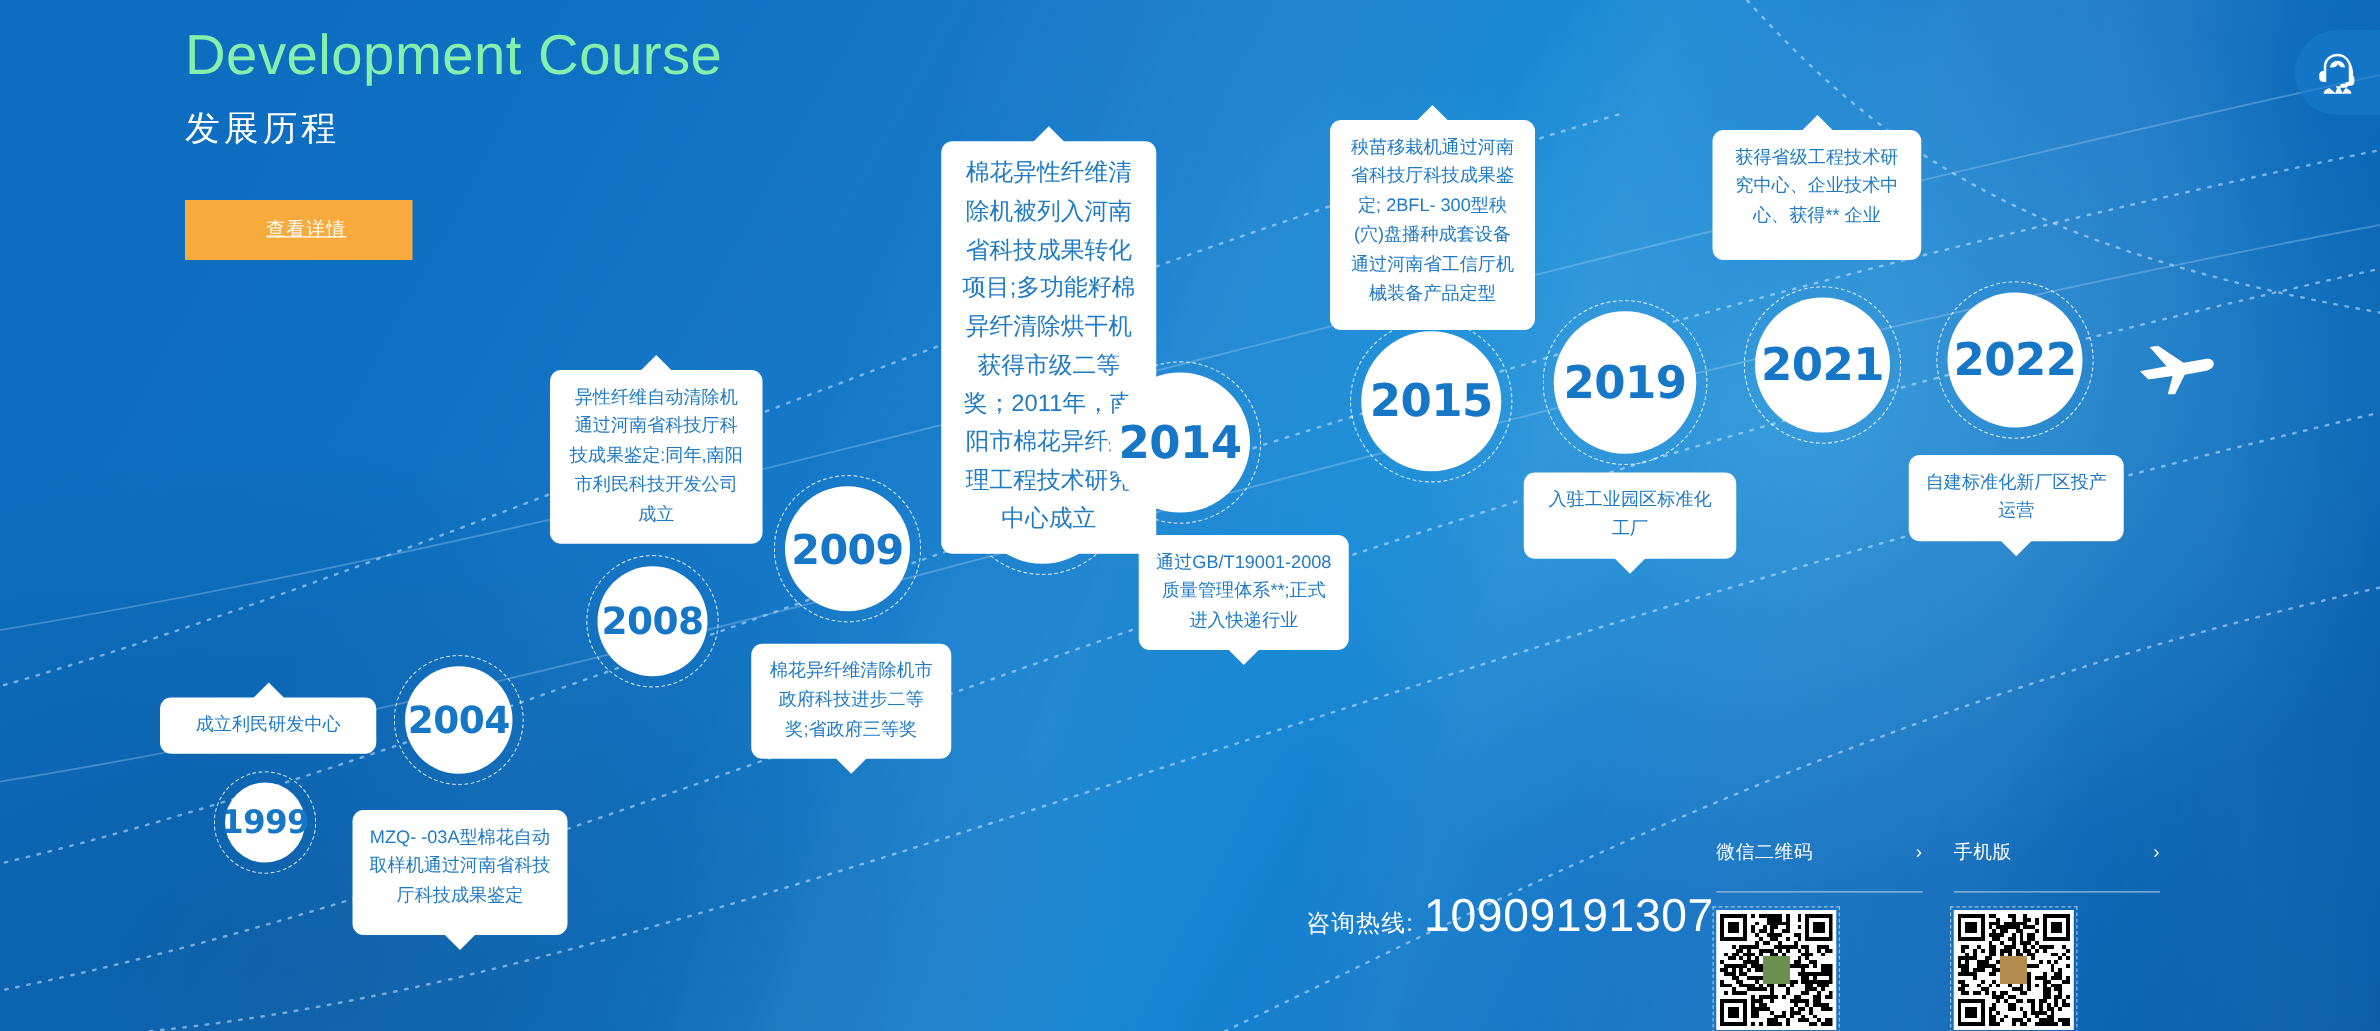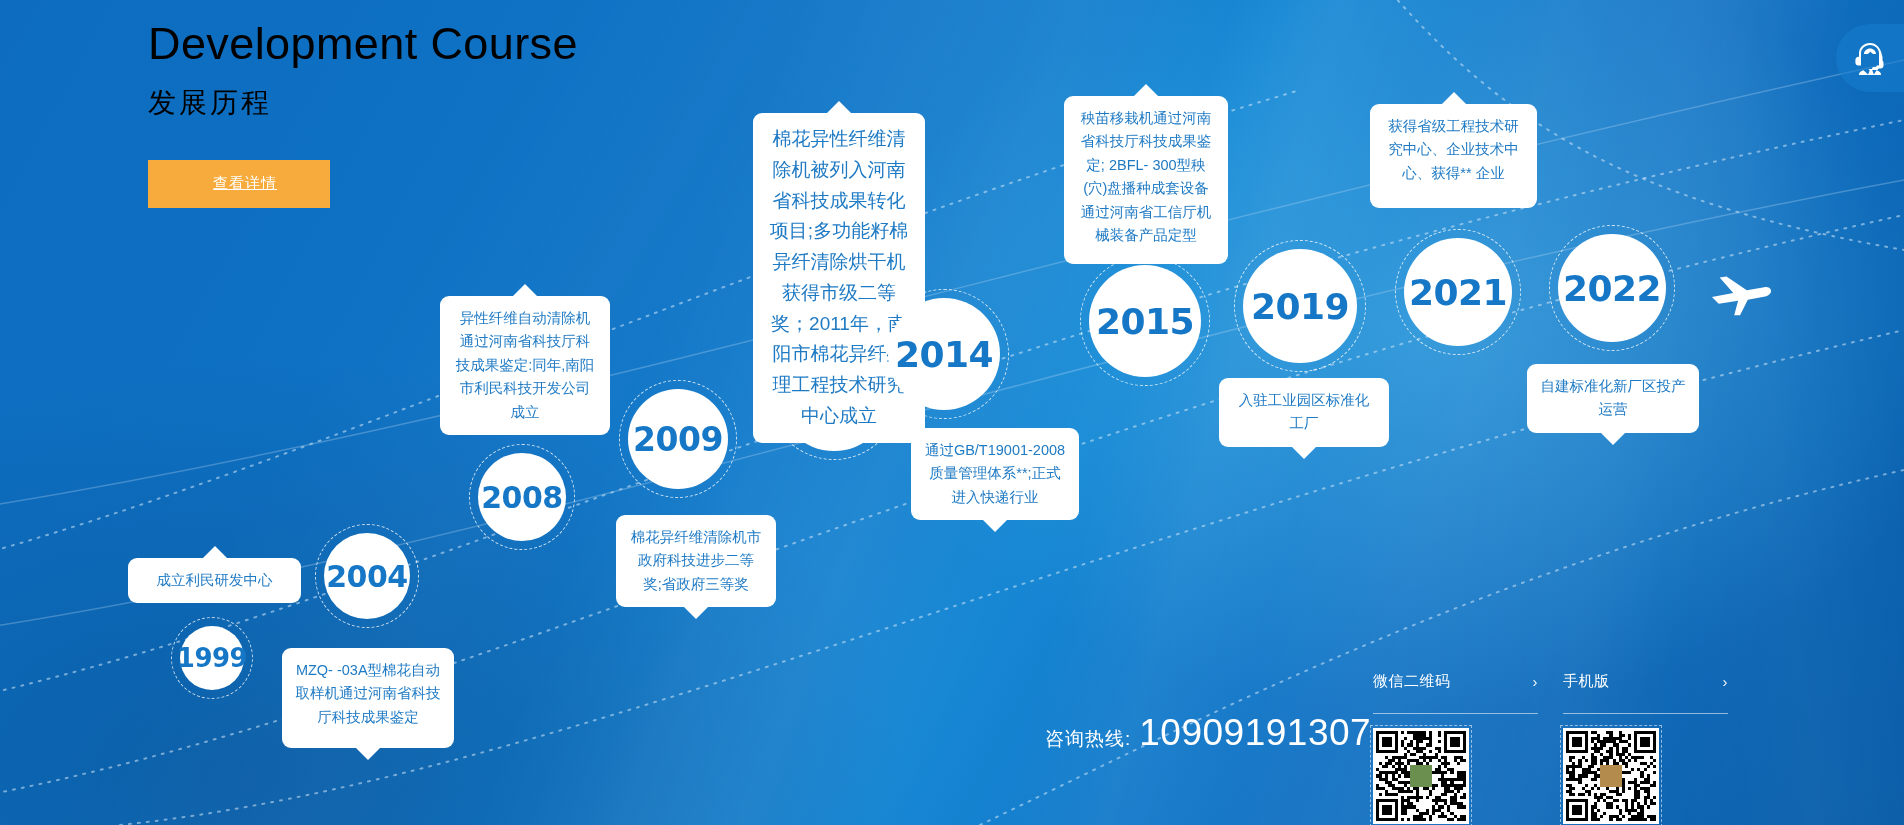--- a/index.html
+++ b/index.html
@@ -35,25 +35,25 @@
   }
   .sheen.s1 { left: 1180px; top: 0; width: 560px; height: 825px; transform: skewX(-14deg); }
   .sheen.s2 { left: 620px; top: 0; width: 300px; height: 825px; transform: skewX(-20deg); opacity: .6; }
 
   
   #arcs { position: absolute; inset: 0; pointer-events: none; }
 
   
   #header { position: absolute; left: 148px; top: 18px; }
   #title-en {
-    font-size: 45px; color: #000000; font-weight: 400;
+    font-size: 45px; color: #86efac; font-weight: 400;
     letter-spacing: .4px; line-height: 1.15; white-space: nowrap;
   }
   #title-cn {
-    font-size: 28px; color: #000000; font-weight: 400;
+    font-size: 28px; color: #ffffff; font-weight: 400;
     margin-top: 14px; letter-spacing: 3px;
   }
   #detail-btn {
     margin-top: 38px; width: 182px; height: 48px;
     background: #f6ab3c; color: #ffffff; font-size: 15px;
     display: flex; align-items: center; justify-content: center;
     border: none; cursor: pointer; letter-spacing: 1px; padding-left: 12px;
   }
   #detail-btn span { text-decoration: underline; }
 
@@ -194,21 +194,21 @@
     <div class="circle" style="left: 478px; top: 453px; width: 88px; height: 88px; font-size: 30px;">
       <span>2008</span>
     </div>
     <div class="card arrow-up" style="left: 440px; top: 296px; width: 170px; min-height: 126px; font-size: 14.5px;">
       <div class="arrow"></div>
       <div>异性纤维自动清除机通过河南省科技厅科技成果鉴定:同年,南阳市利民科技开发公司成立</div>
     </div>
     <div class="circle" style="left: 628px; top: 389px; width: 100px; height: 100px; font-size: 33px;">
       <span>2009</span>
     </div>
-    <div class="card arrow-down" style="left: 601px; top: 515px; width: 160px; min-height: 84px; font-size: 14.5px; margin-left: 15px;">
+    <div class="card arrow-down" style="left: 601px; top: 515px; width: 160px; min-height: 84px; font-size: 14.5px;">
       <div class="arrow"></div>
       <div>棉花异纤维清除机市政府科技进步二等奖;省政府三等奖</div>
     </div>
     <div class="circle" style="left: 777px; top: 337px; width: 114px; height: 114px; font-size: 36px;">
       <span>2010</span>
     </div>
     <div class="card arrow-up" style="left: 753px; top: 113px; width: 172px; min-height: 216px; font-size: 19px;">
       <div class="arrow"></div>
       <div>棉花异性纤维清除机被列入河南省科技成果转化项目;多功能籽棉异纤清除烘干机获得市级二等奖；2011年，南阳市棉花异纤处理工程技术研究中心成立</div>
     </div>

